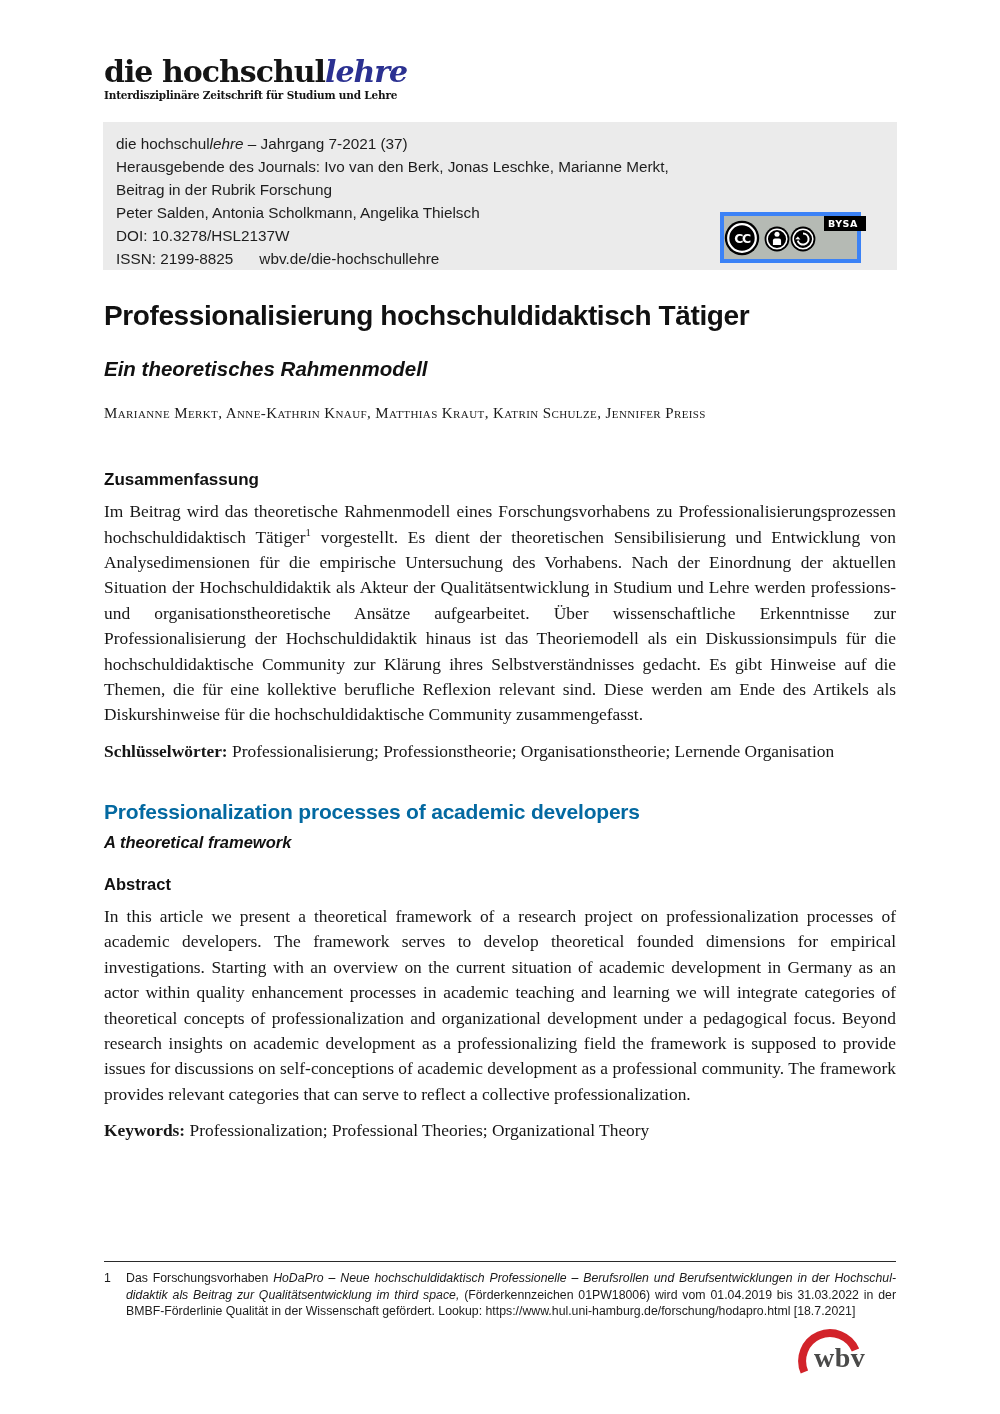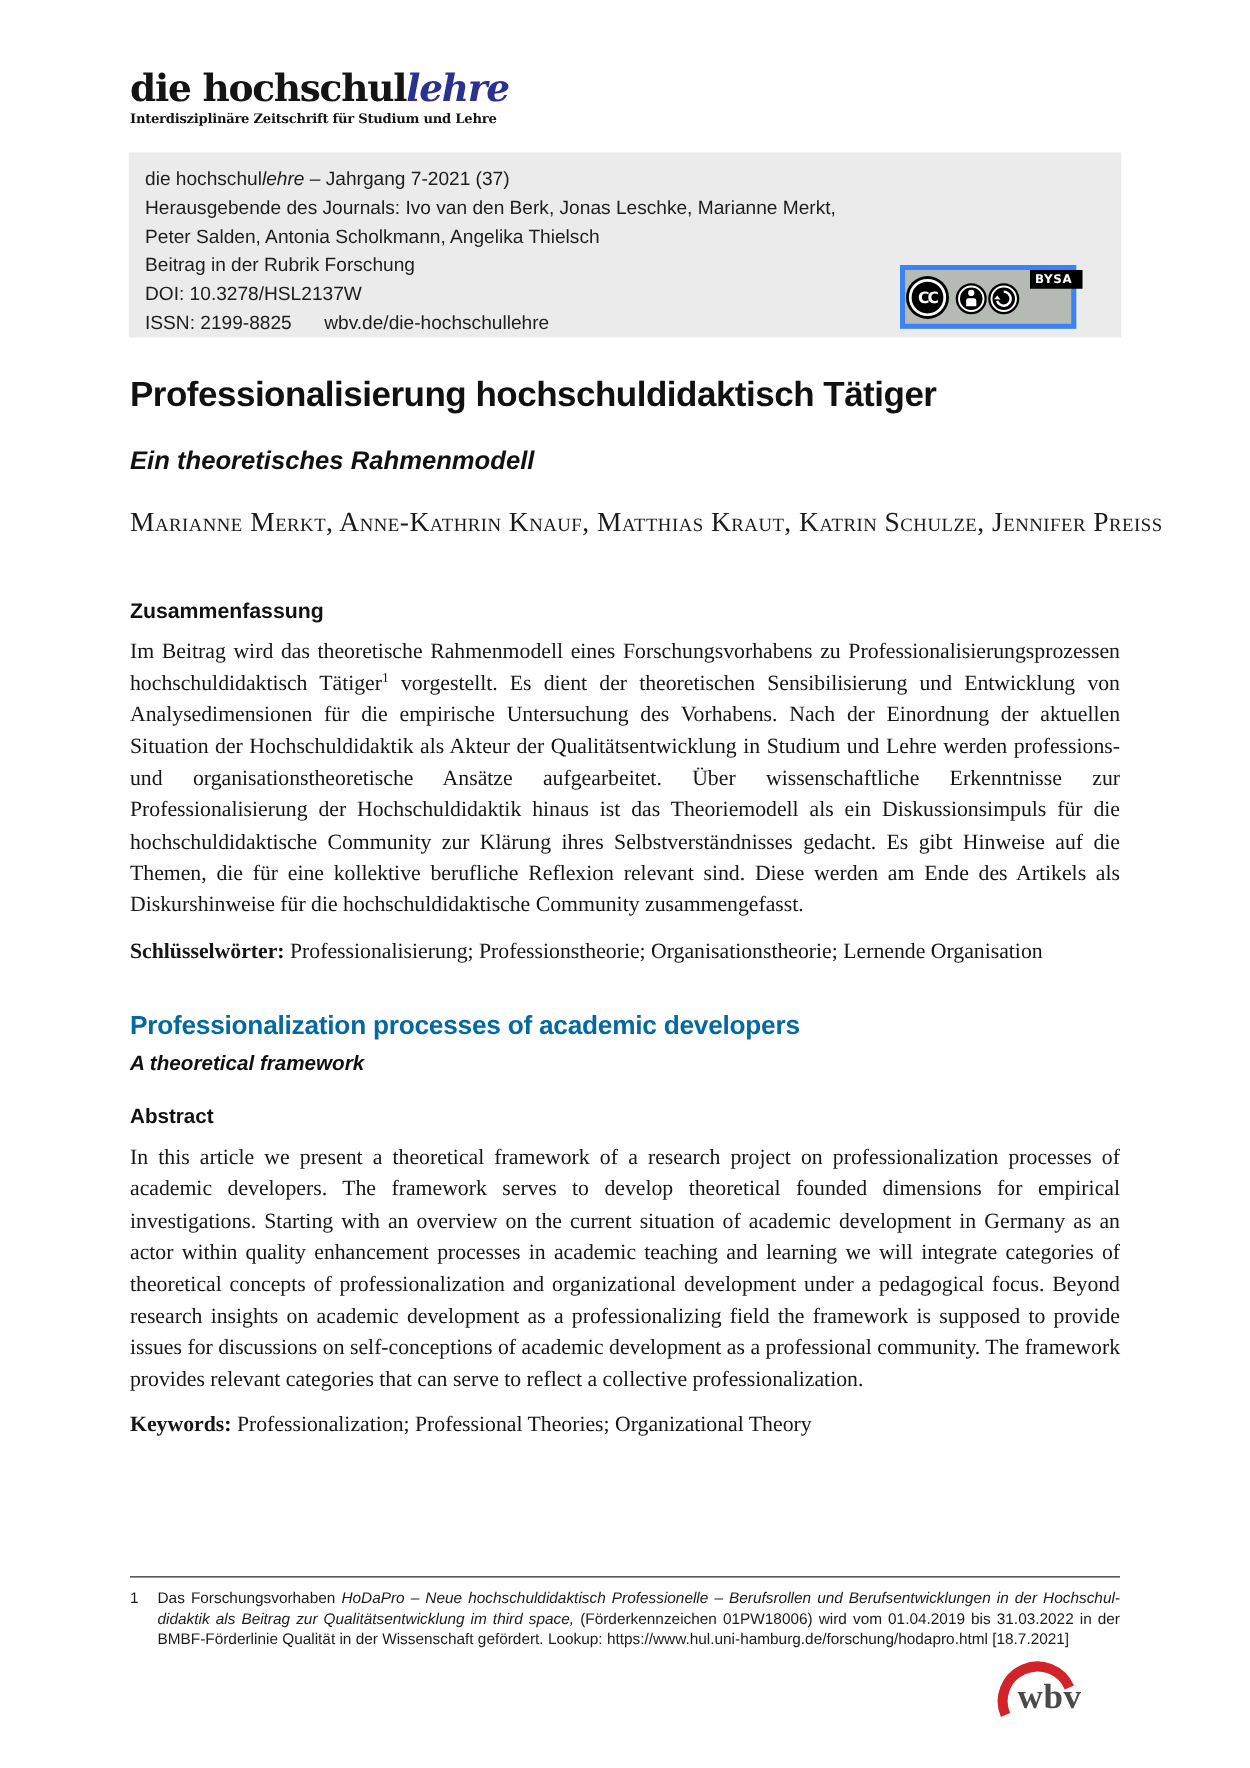--- a/index.html
+++ b/index.html
@@ -90,21 +90,21 @@
     color:#111;margin-top:12px;line-height:1.15;
   }
   .article-subtitle{
     font-family:Liberation Sans, sans-serif;
     font-weight:bold;font-style:italic;font-size:20.5px;
     color:#111;margin-top:26px;line-height:1.1;
   }
   .authors{
     font-family:"Liberation Serif",serif;
     font-variant:small-caps;
-    font-size:22px;letter-spacing:0.4px;
+    font-size:15px;letter-spacing:0.4px;
     margin-top:24px;color:#1a1a1a;white-space:nowrap;
   }
   .sec-heading{
     font-family:"Liberation Sans",sans-serif;
     font-weight:bold;font-size:17px;color:#111;
     margin-top:48px;line-height:1.2;
   }
   .sec-heading.small{font-size:16.5px;margin-top:22px;}
   .en-heading{
     font-family:"Liberation Sans",sans-serif;
@@ -155,22 +155,22 @@
 <div class="page">
 
   <header class="masthead">
     <div class="logo-line"><span>die hochschul</span><span class="logo-accent">lehre</span></div>
     <div class="logo-tagline">Interdisziplinäre Zeitschrift für Studium und Lehre</div>
   </header>
 
   <section class="header-box">
     <div class="hb-line"><span>die hochschul</span><span style="font-style: italic;">lehre</span><span> – Jahrgang 7-2021 (37)</span></div>
     <div class="hb-line grp tight">Herausgebende des Journals: Ivo van den Berk, Jonas Leschke, Marianne Merkt,</div>
+    <div class="hb-line grp">Beitrag in der Rubrik Forschung</div>
     <div class="hb-line">Peter Salden, Antonia Scholkmann, Angelika Thielsch</div>
-    <div class="hb-line grp">Beitrag in der Rubrik Forschung</div>
     <div class="hb-line grp">DOI: 10.3278/HSL2137W</div>
     <div class="hb-line grp">
       <span>ISSN: 2199-8825</span><span class="hb-url">wbv.de/die-hochschullehre</span>
     </div>
 
     <div class="cc-badge">
       <div class="cc-left">
         <svg viewBox="0 0 36 36" aria-hidden="true">
           <circle cx="18" cy="18" r="17.2" fill="#000"></circle>
           <circle cx="18" cy="18" r="13.8" fill="none" stroke="#fff" stroke-width="2.2"></circle>

